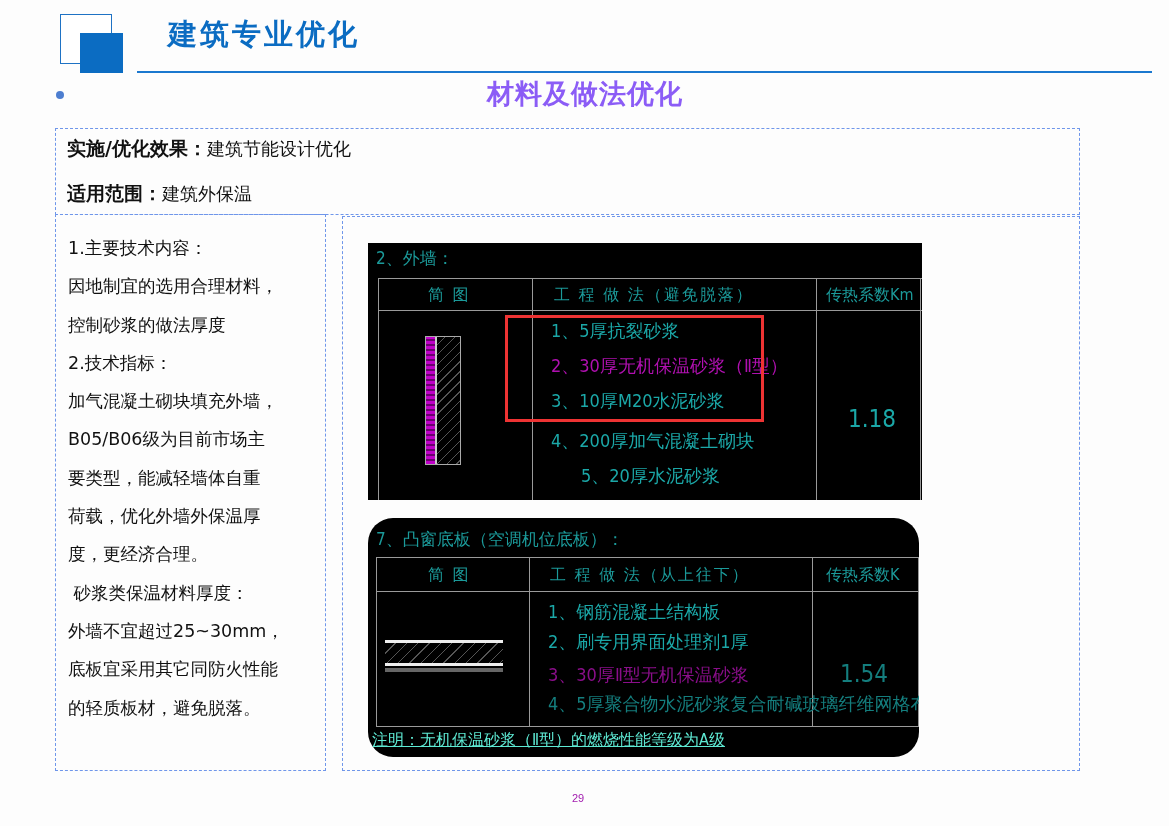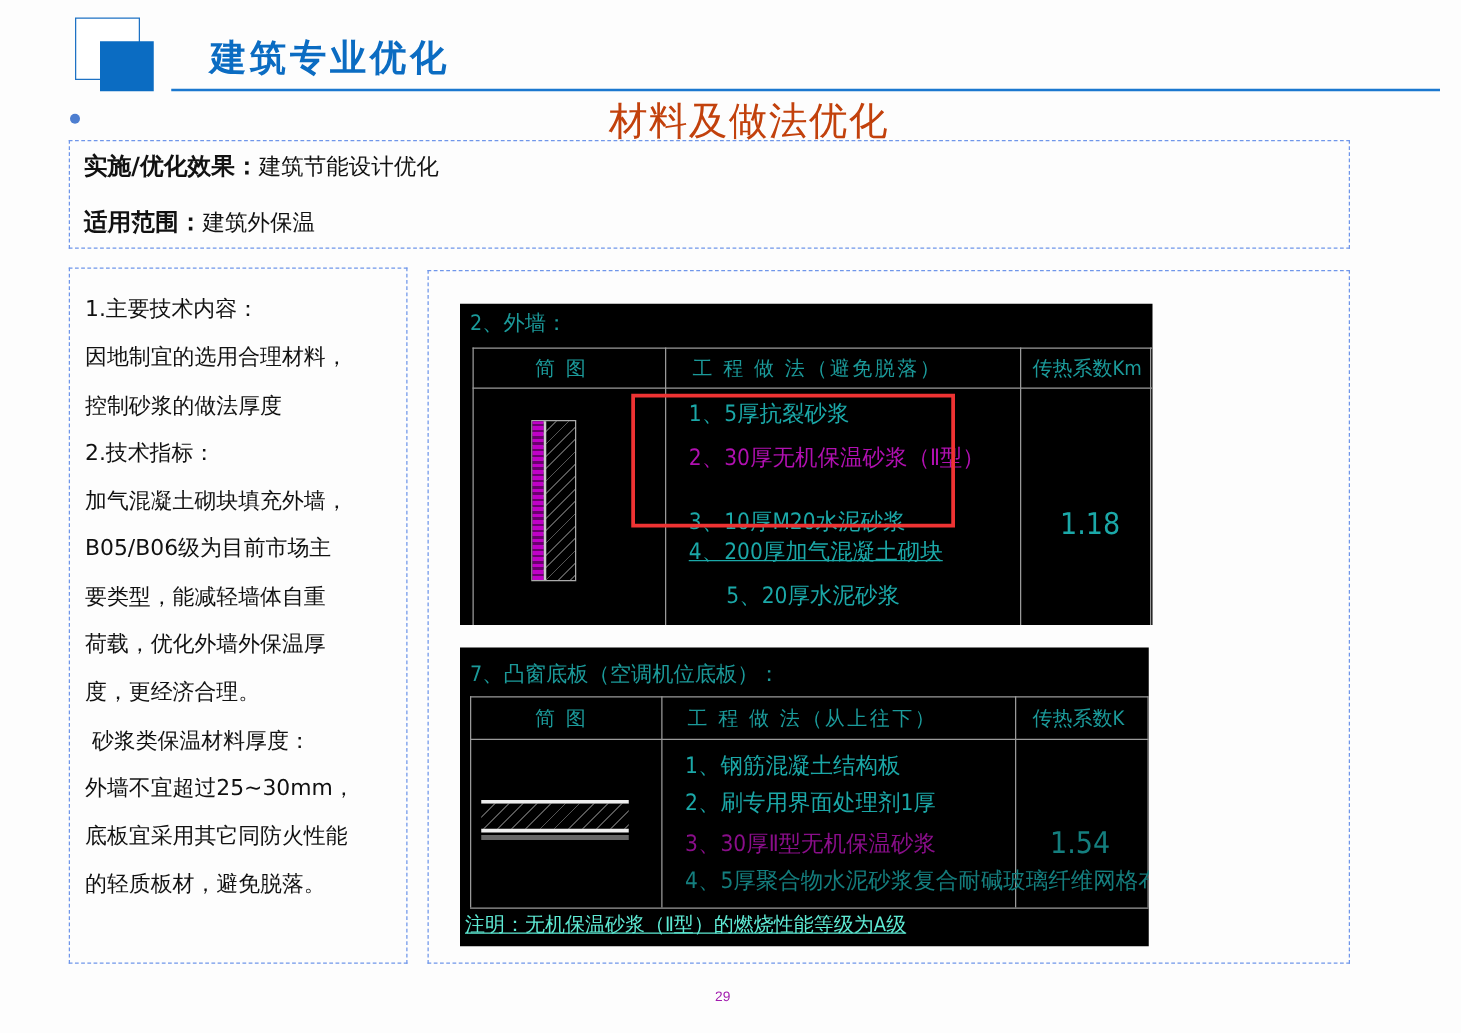--- a/index.html
+++ b/index.html
@@ -1,35 +1,35 @@
 <!DOCTYPE html>
 <html><head>
 <meta charset="utf-8">
 <style>
   html, body { margin:0; padding:0; }
   body { width:1169px; height:826px; background:#fdfdfd; position:relative; overflow:hidden;
          font-family:"DejaVu Sans","Liberation Sans",sans-serif; color:#111; }
   .logo-outline { position:absolute; left:60px; top:14px; width:50px; height:48px; border:1px solid #1e72c4; background:#fff; }
   .logo-fill { position:absolute; left:80px; top:33px; width:43px; height:40px; background:#0b6cc2; }
-  .header-title { position:absolute; left:168px; top:27px; font-size:29px; font-weight:bold; color:#0b6cc2; letter-spacing:3px; }
+  .header-title { position:absolute; left:168px; top:15px; font-size:29px; font-weight:bold; color:#0b6cc2; letter-spacing:3px; }
   .header-rule { position:absolute; left:137px; top:71px; width:1015px; height:2px; background:#1b78cf; }
   .bullet-dot { position:absolute; left:56px; top:91px; width:8px; height:8px; border-radius:50%; background:#4d7ed0; }
-  .sub-title { position:absolute; left:487px; top:76px; font-size:31px; font-weight:normal; color:#c2410c; letter-spacing:1px; }
+  .sub-title { position:absolute; left:487px; top:76px; font-size:27px; font-weight:bold; color:#8b5cf6; letter-spacing:1px; }
   .box { position:absolute; border:1.5px dashed #6f96ea; box-sizing:border-box; }
-  .box-summary { left:55px; top:112px; width:1025px; height:87px; }
+  .box-summary { left:55px; top:128px; width:1025px; height:87px; }
   .box-left { left:55px; top:214px; width:271px; height:557px; }
   .box-right { left:342px; top:216px; width:738px; height:555px; }
   .summary-line { position:absolute; left:11px; font-size:19px; }
   .summary-line .lbl { font-weight:bold; }
   .summary-line .val { font-size:18px; }
   .left-text { position:absolute; left:12px; top:14px; width:255px; font-size:17.5px; line-height:38.3px; color:#111; }
   .left-text p { margin:0; white-space:nowrap; }
   .cad { position:absolute; background:#000; font-family:"DejaVu Sans Condensed","DejaVu Sans",sans-serif; overflow:hidden; }
   .cad1 { left:368px; top:243px; width:554px; height:257px; }
-  .cad2 { left:368px; top:518px; width:551px; height:239px; }
+  .cad2 { left:368px; top:518px; width:551px; height:239px;border-radius:25px; }
   .cad-title { position:absolute; left:8px; color:#1b9a9a; font-size:17px; }
   .cad-hline { position:absolute; height:1px; background:#9a9a9a; }
   .cad-vline { position:absolute; width:1px; background:#9a9a9a; }
   .cad-head { position:absolute; color:#1b9a9a; font-size:16px; letter-spacing:2px; }
   .cad-item { position:absolute; font-size:18px; white-space:nowrap; }
   .cyan { color:#1ba8a8; }
   .mag { color:#b010b0; }
   .k-val { position:absolute; color:#1ba8a8; font-size:24px; }
   .red-box { position:absolute; left:137px; top:72px; width:259px; height:107px; border:3px solid #ee3333; box-sizing:border-box; }
   .wall { position:absolute; left:57px; top:93px; width:36px; height:129px; border:1px solid #aaa; box-sizing:border-box;
@@ -88,22 +88,22 @@
   <div class="cad-vline" style="left:448px; top:35px; height:222px;"></div>
   <div class="cad-vline" style="left:552px; top:35px; height:222px;"></div>
   <div class="cad-head" style="left:60px; top:42px;">简 图</div>
   <div class="cad-head" style="left:186px; top:42px;">工 程 做 法（避免脱落）</div>
   <div class="cad-head" style="left:458px; top:42px; letter-spacing:0;">传热系数Km</div>
   <div class="wall">
       <div class="wall-ins"></div>
     </div>
   <div class="cad-item cyan" style="left:183px; top:76px;">1、5厚抗裂砂浆</div>
   <div class="cad-item mag" style="left:183px; top:111px;">2、30厚无机保温砂浆（Ⅱ型）</div>
-  <div class="cad-item cyan" style="left:183px; top:162px;">3、10厚M20水泥砂浆</div>
-  <div class="cad-item cyan" style="left:183px; top:186px;text-decoration:underline;">4、200厚加气混凝土砌块</div>
+  <div class="cad-item cyan" style="left:183px; top:146px;">3、10厚M20水泥砂浆</div>
+  <div class="cad-item cyan" style="left:183px; top:186px;">4、200厚加气混凝土砌块</div>
   <div class="cad-item cyan" style="left:183px; top:221px;margin-left:30px;">5、20厚水泥砂浆</div>
   <div class="k-val" style="left:480px; top:162px;">1.18</div>
   <div class="red-box"></div>
 </div>
 
 <div class="cad cad2">
   <div class="cad-title" style="top:10px;">7、凸窗底板（空调机位底板）：</div>
   <div class="cad-hline" style="left:8px; top:39px; width:543px;"></div>
   <div class="cad-hline" style="left:8px; top:73px; width:543px;"></div>
   <div class="cad-hline" style="left:8px; top:208px; width:543px;"></div>

